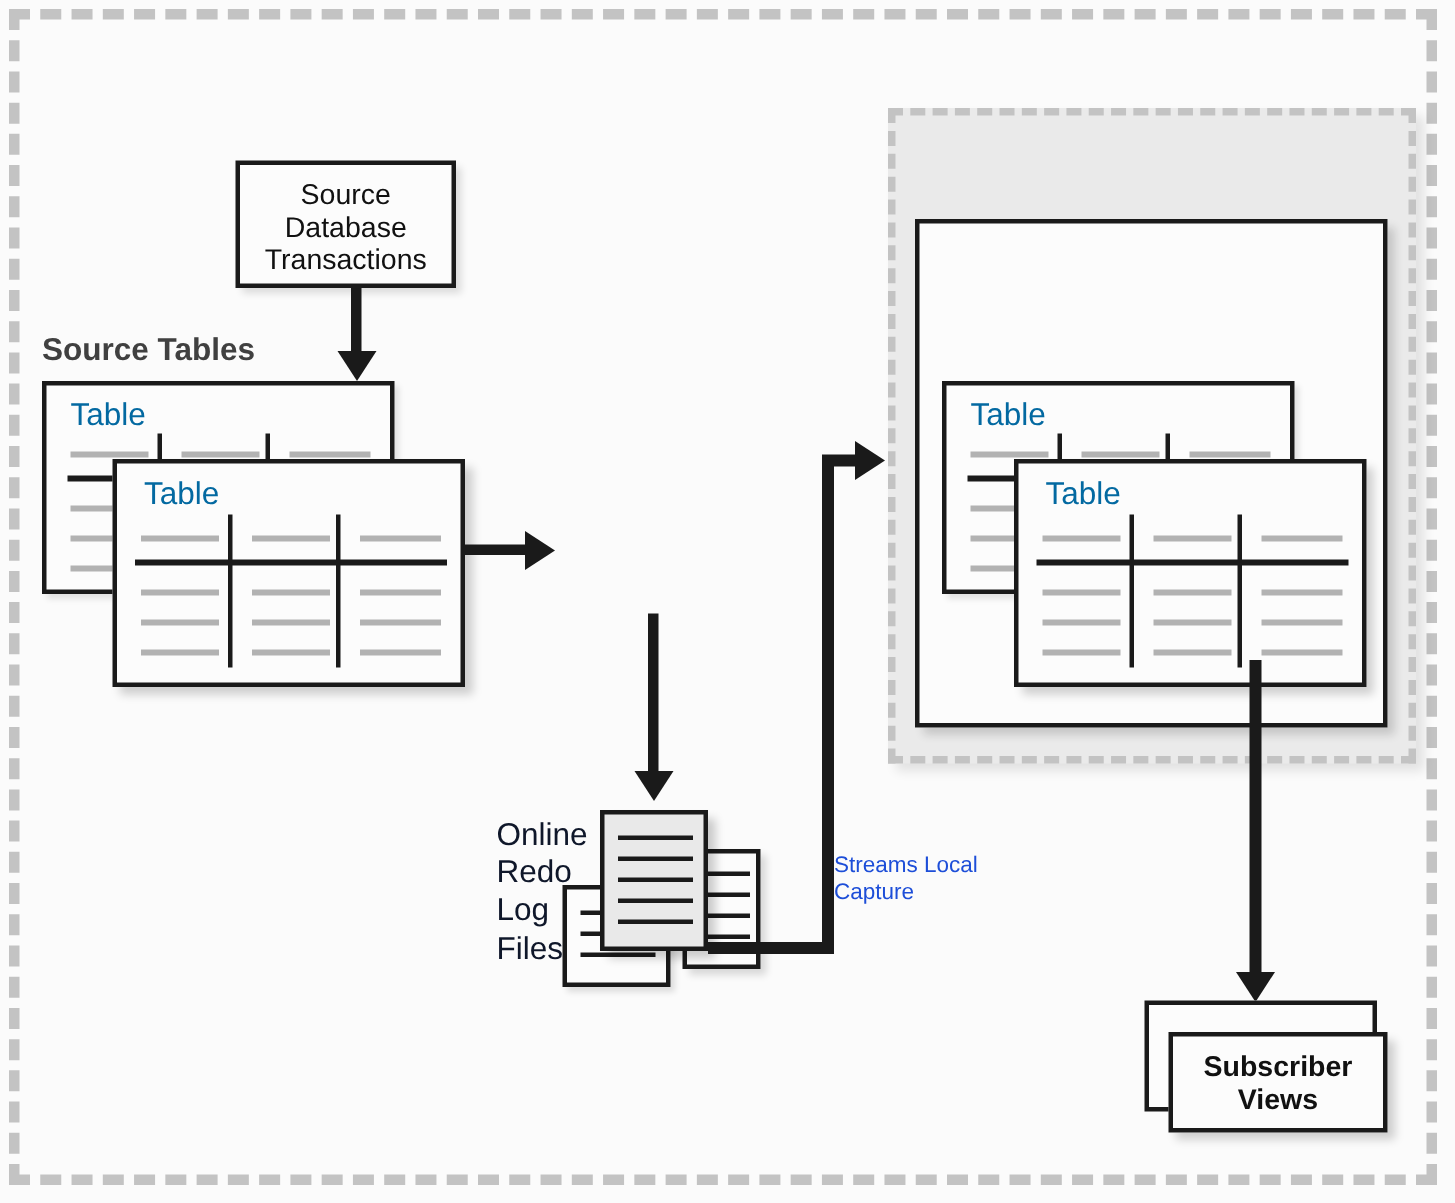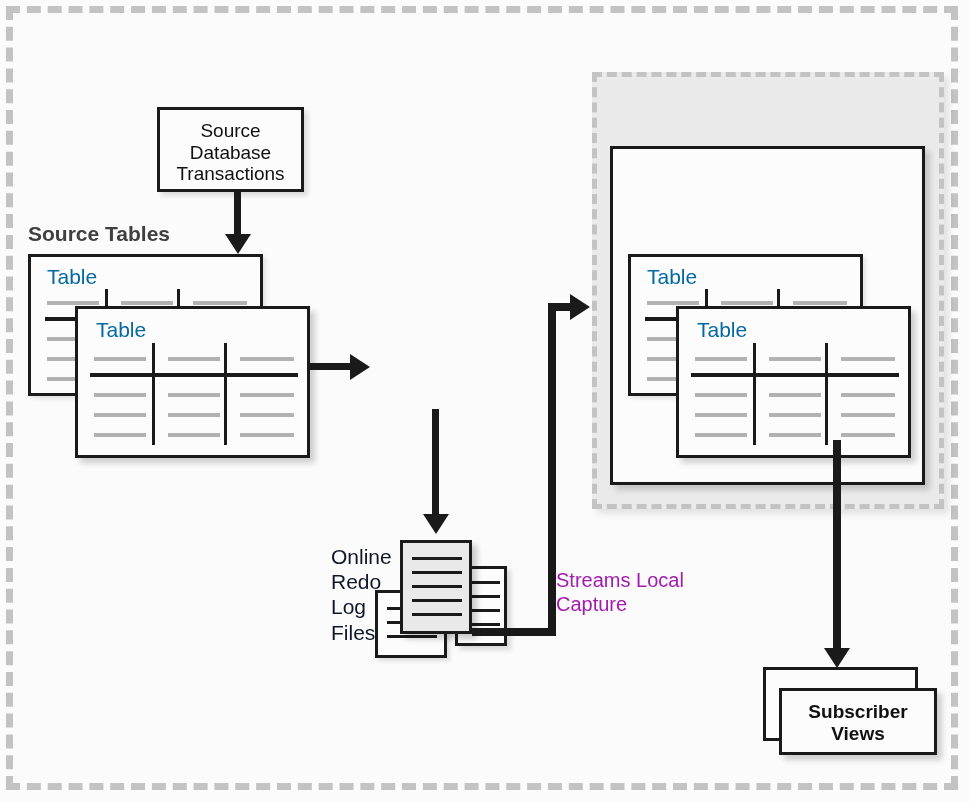--- a/index.html
+++ b/index.html
@@ -130,31 +130,31 @@
   #doc-front{left:400px;top:540px;width:72px;height:94px;background:#e9e9e9;box-shadow:5px 5px 6px rgba(0,0,0,.20);}
 
   .redo-label{
     position:absolute;left:315px;top:544px;
     font-size:21px;color:#0f172a;line-height:1.2;
     white-space:pre-line;
     margin-left:16px;
   }
   .streams-label{
     position:absolute;left:556px;top:568px;
-    font-size:20px;color:#a21caf;line-height:1.2;
+    font-size:15px;color:#1d4ed8;line-height:1.2;
     white-space:pre-line;
   }
 
   
   #sub-back{
     position:absolute;left:763px;top:667px;width:155px;height:74px;
     background:#fcfcfc;border:3px solid #1a1a1a;box-sizing:border-box;
   }
   #sub-front{
-    position:absolute;left:779px;top:688px;width:158px;height:67px;
+    position:absolute;left:779px;top:688px;width:146px;height:67px;
     background:#fcfcfc;border:3px solid #1a1a1a;box-sizing:border-box;
     box-shadow:5px 5px 6px rgba(0,0,0,.18);
   }
   #sub-front .box-label{top:10px;font-size:19px;font-weight:bold;}
 
   
   .ln{position:absolute;background:#1a1a1a;}
   .arrow-down{
     position:absolute;width:0;height:0;
     border-left:13px solid transparent;

